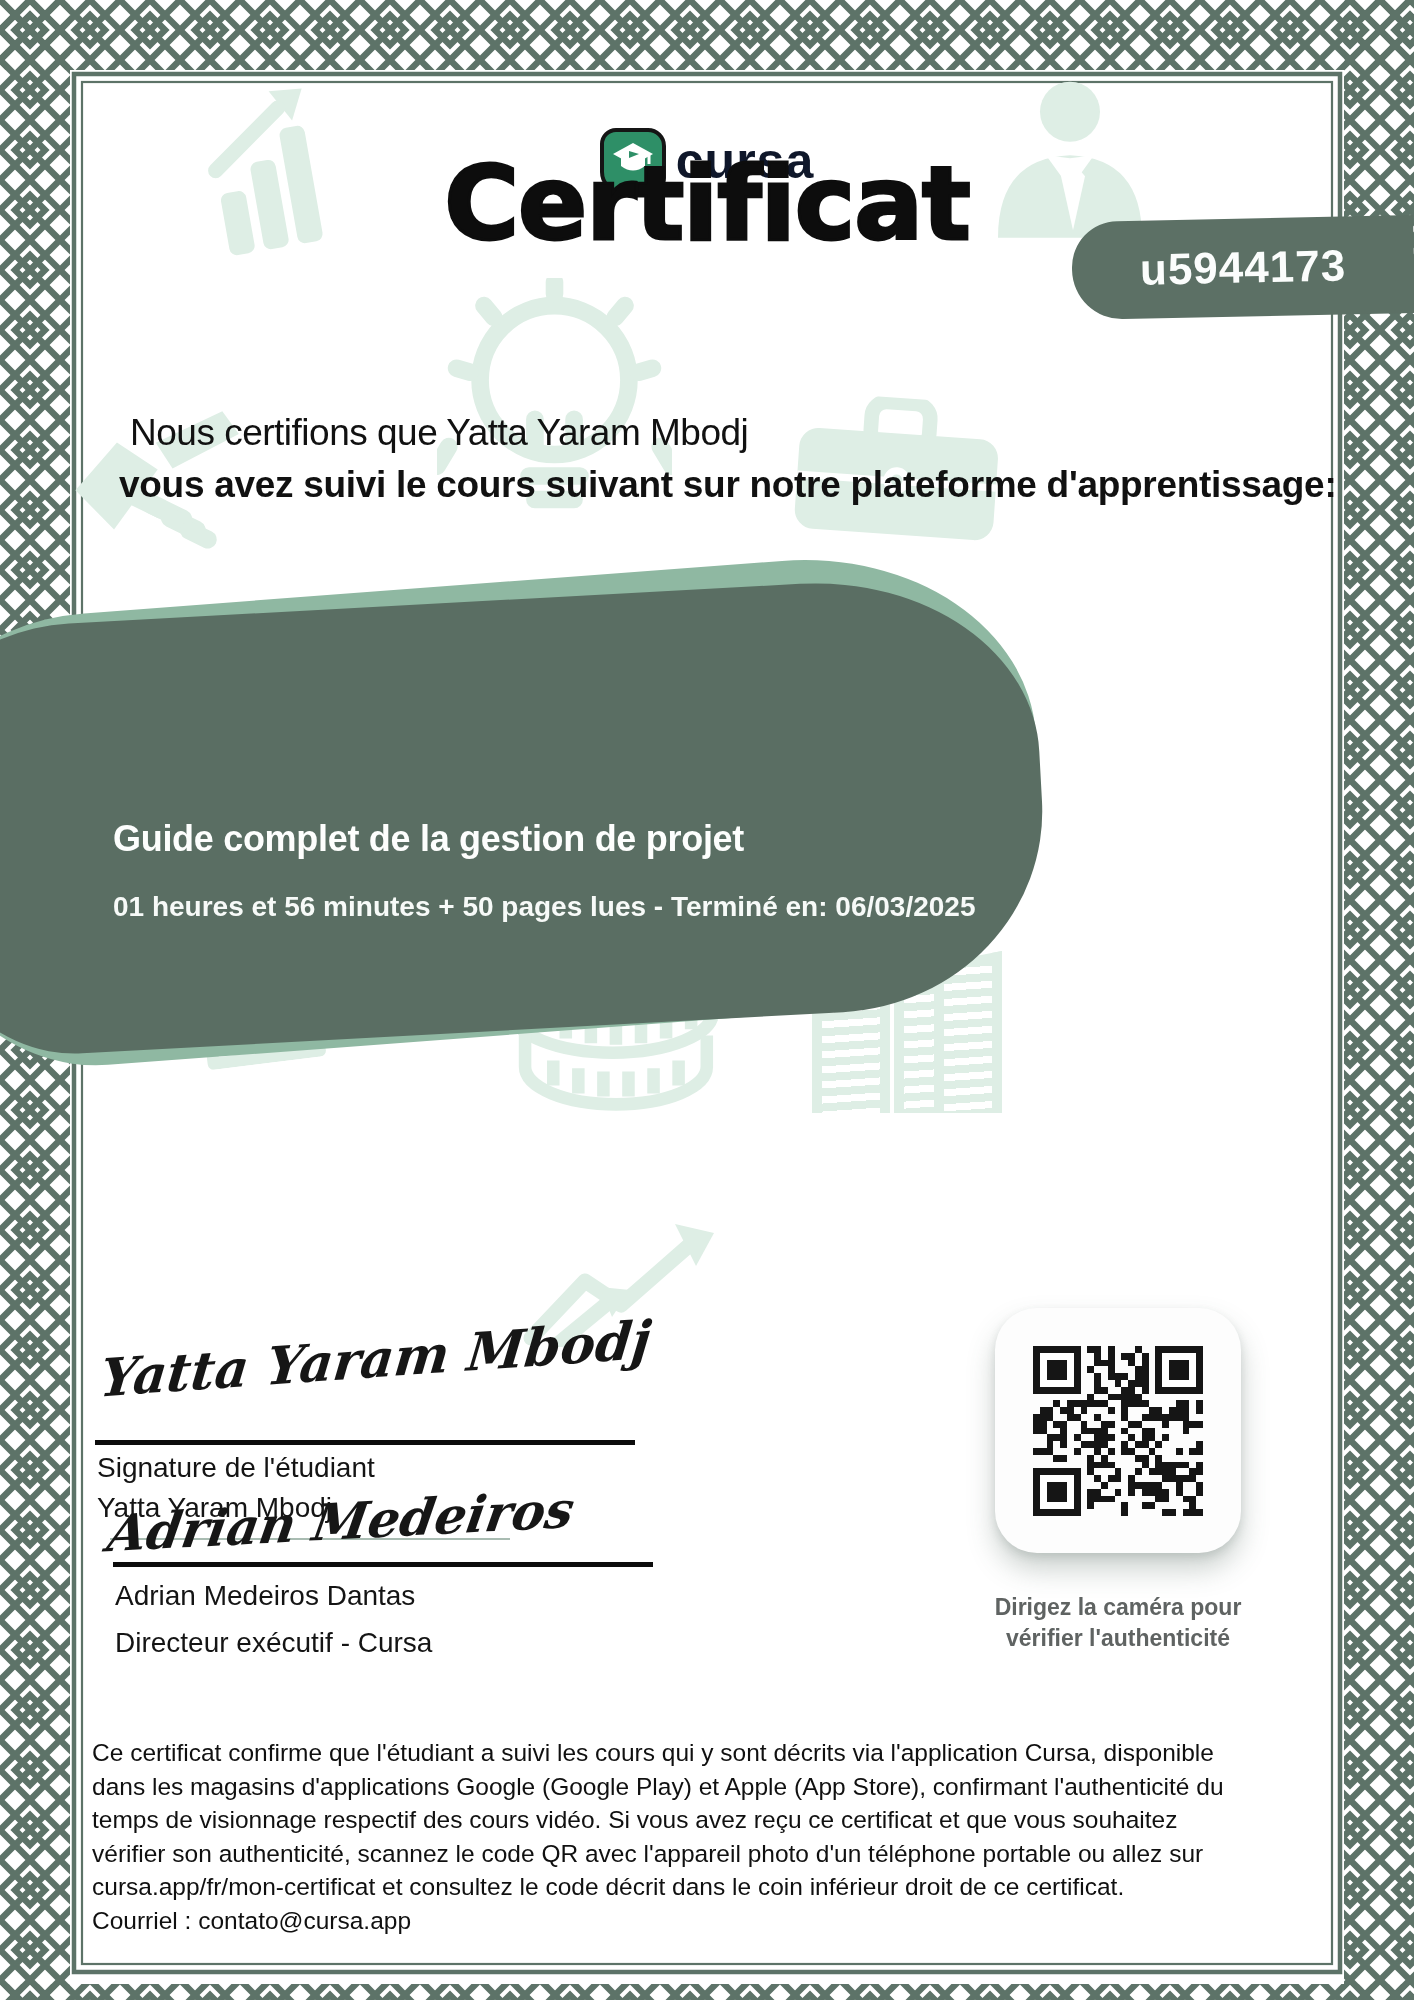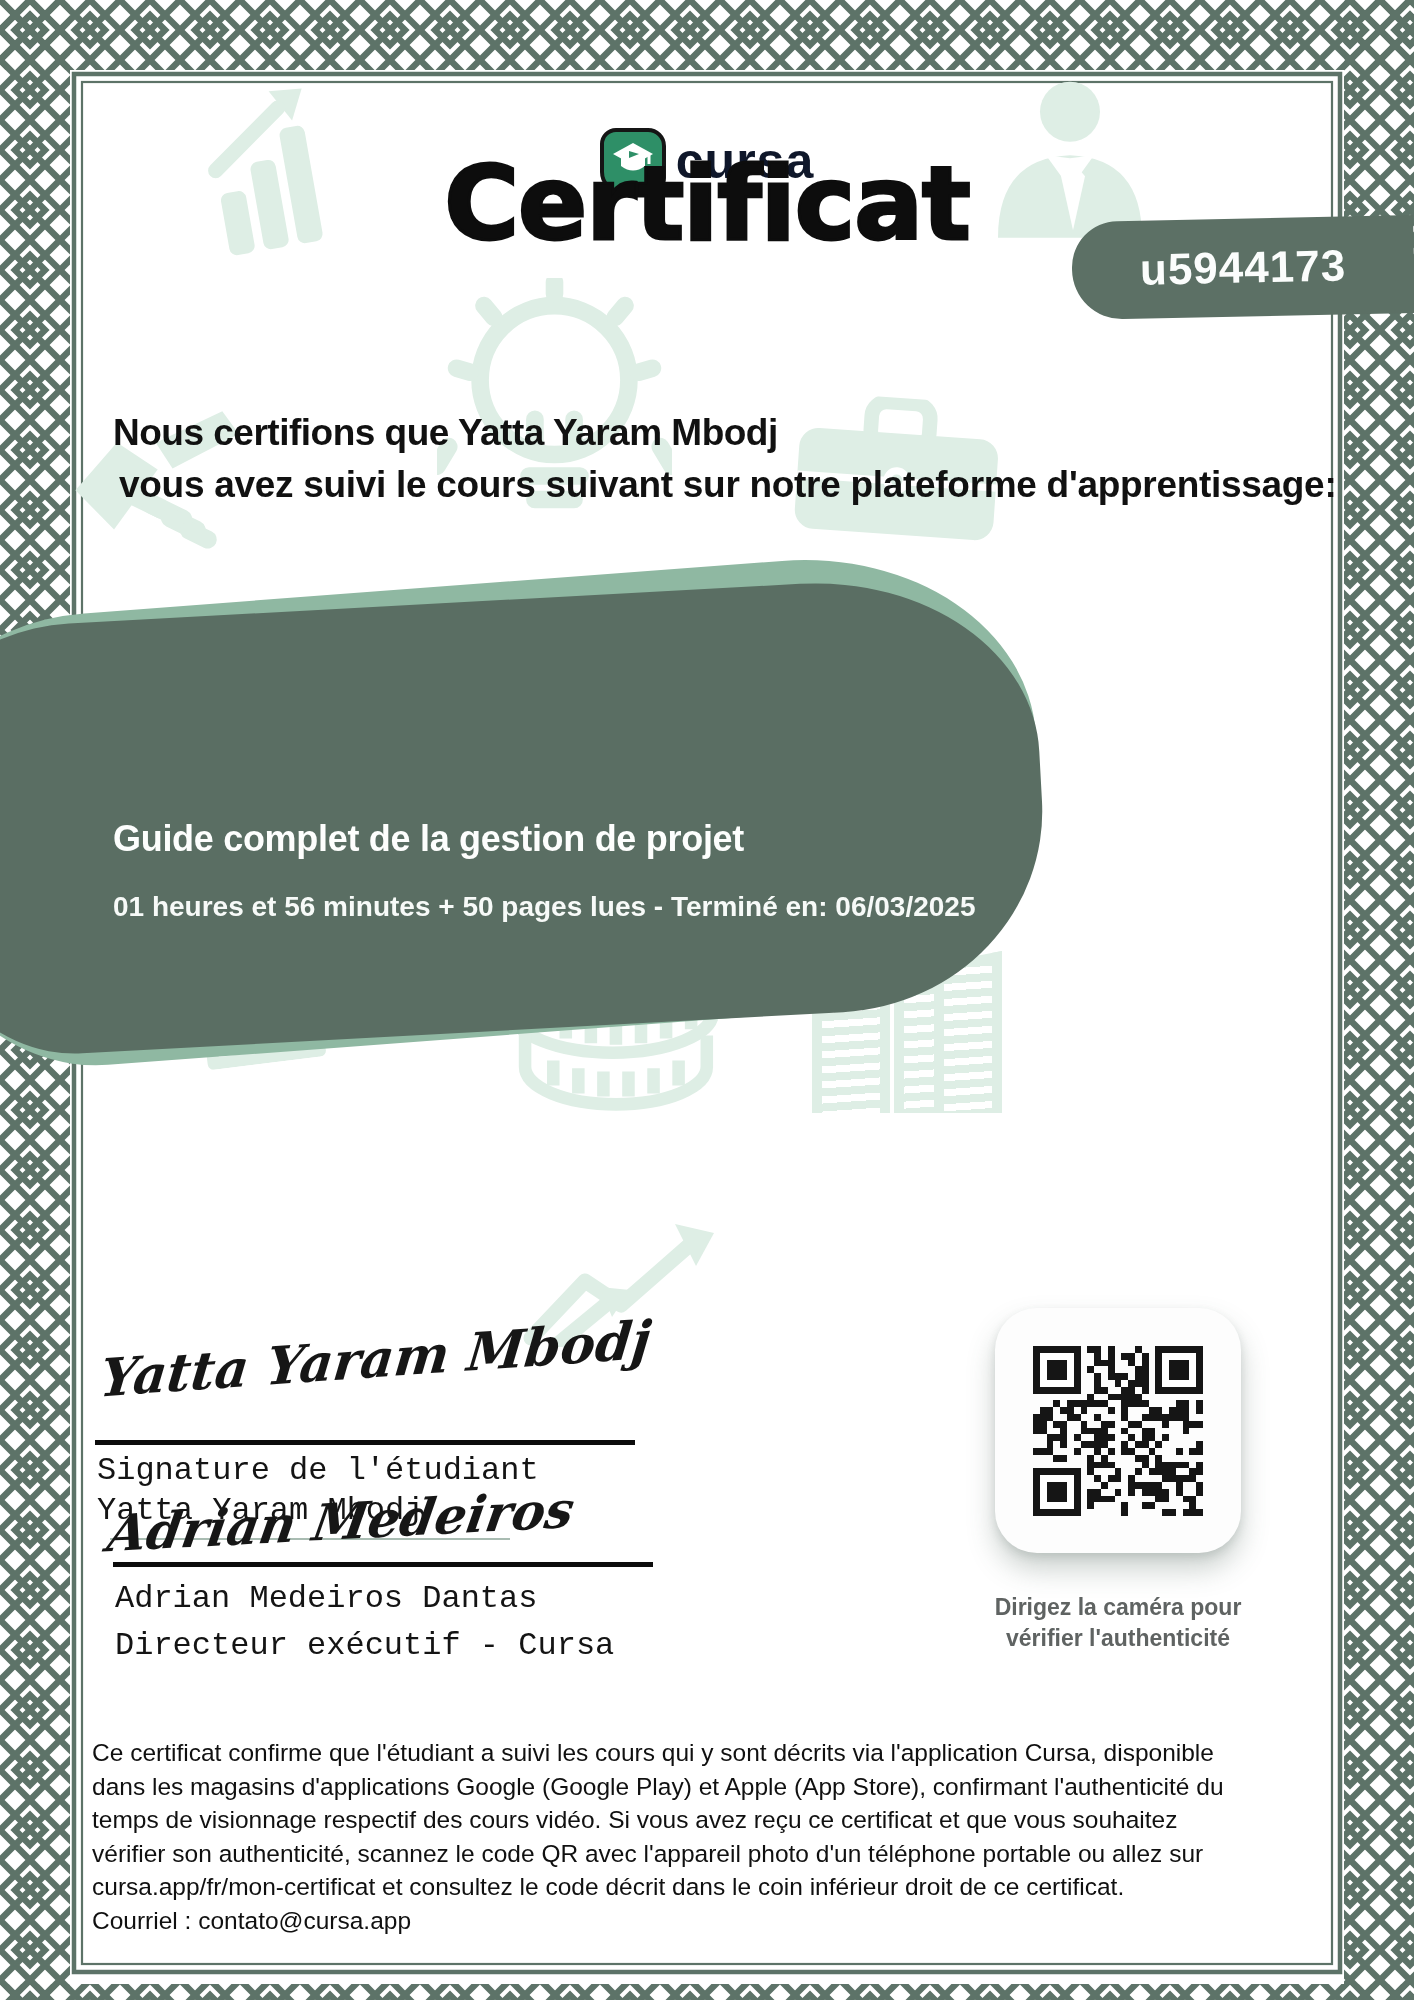--- a/index.html
+++ b/index.html
@@ -12,36 +12,36 @@
              display:flex;align-items:center;justify-content:center;}
   .brand{font-size:50px;font-weight:bold;letter-spacing:1px;color:#0f172a;}
   .cert-title{left:0;top:150px;width:1414px;text-align:center;font-size:102px;line-height:1.05;
               font-weight:900;color:#0d0d0d;letter-spacing:-1px;-webkit-text-stroke:3px #0d0d0d;
               font-family:"DejaVu Sans","Liberation Sans",sans-serif;}
   .id-badge{left:1072px;top:215px;width:342px;height:98px;background:#5c7065;
             border-radius:46px 0 0 50px;transform:rotate(-1.2deg);transform-origin:right center;
             display:flex;align-items:center;justify-content:center;z-index:6;}
   .id-badge span{color:#fbfdfc;font-size:44px;font-weight:bold;letter-spacing:1px;}
   
-  .intro1{left:113px;top:412px;font-size:37px;font-weight:bold;letter-spacing:-0.5px;display:flex;gap:9px;z-index:7;}
+  .intro1{left:130px;top:412px;font-size:37px;font-weight:normal;letter-spacing:-0.5px;display:flex;gap:9px;z-index:7;}
   .intro2{left:119px;top:464px;font-size:37px;font-weight:600;letter-spacing:-0.3px;z-index:7;}
   
   .blob{z-index:3;}
   .blob-sage{left:-100px;top:585px;width:1140px;height:452px;background:#8fb8a2;
              border-radius:200px 240px 220px 190px/170px 190px 210px 220px;transform:rotate(-4.3deg);}
   .blob-dark{left:-100px;top:602px;width:1142px;height:430px;background:#5a6e63;
              border-radius:180px 230px 210px 170px/160px 180px 200px 210px;transform:rotate(-3.1deg);}
   .course-title{left:113px;top:818px;font-size:36px;font-weight:bold;color:#fdfefd;z-index:4;letter-spacing:-0.3px;}
   .course-details{left:113px;top:891px;font-size:28px;font-weight:600;color:#f7faf8;z-index:4;}
   
   .script{font-family:"DejaVu Serif","Liberation Serif",serif;font-style:italic;font-weight:600;color:#161616;z-index:5;}
   .sig1-script{left:100px;top:1328px;font-size:52px;transform:rotate(-4deg) skewX(-10deg);}
   .sig2-script{left:108px;top:1492px;font-size:50px;transform:rotate(-3deg) skewX(-12deg);}
   .sig-line{height:5px;background:#0c0c0c;z-index:5;}
-  .sig-label{font-size:32px;z-index:5;color:#141414;font-family:Liberation Mono, monospace;}
+  .sig-label{font-size:28px;z-index:5;color:#141414;}
   .sig-thin-line{height:2px;background:#a9bcb2;z-index:4;}
   
   .qr-card{left:995px;top:1308px;width:246px;height:245px;background:#fdfdfd;border-radius:42px;
            box-shadow:0 16px 28px rgba(70,90,80,.28), 0 4px 8px rgba(70,90,80,.15);z-index:5;
            display:flex;align-items:center;justify-content:center;}
   .qr-caption{left:968px;top:1592px;width:300px;text-align:center;font-size:23px;font-weight:bold;
               color:#5f6362;line-height:31px;z-index:5;}
   
   .footer{left:92px;top:1736px;width:1250px;font-size:24.5px;line-height:33.5px;color:#101010;z-index:5;}
   

